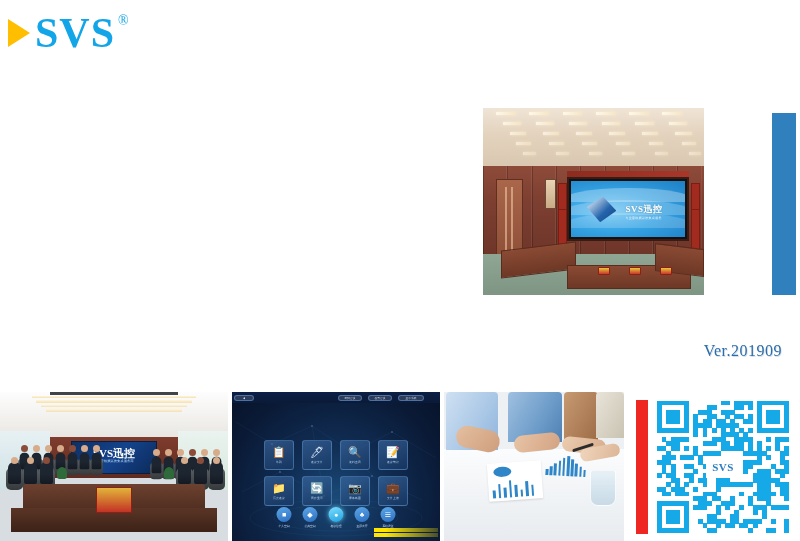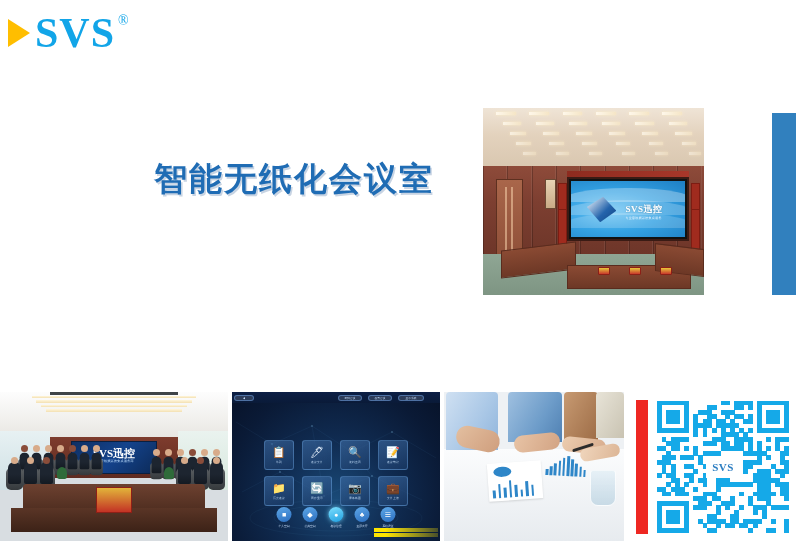--- a/index.html
+++ b/index.html
@@ -280,21 +280,20 @@
 
 <div id="slide">
 
   <div id="logo">
     <div id="logo-tri"></div>
     <div id="logo-text">SVS</div>
     <div id="logo-r">®</div>
   </div>
 
   <div id="title-block">
-    <div class="title-line">智能无纸化会议室</div>
   </div>
 
   <div id="hero">
     <div class="hero-ceiling" id="ceiling">
         <div class="ceil-bar" style="left: 6%; top: 6%; width: 9%; height: 5%; opacity: 0.95;"></div>
         <div class="ceil-bar" style="left: 21%; top: 6%; width: 9%; height: 5%; opacity: 0.95;"></div>
         <div class="ceil-bar" style="left: 36%; top: 6%; width: 9%; height: 5%; opacity: 0.95;"></div>
         <div class="ceil-bar" style="left: 51%; top: 6%; width: 9%; height: 5%; opacity: 0.95;"></div>
         <div class="ceil-bar" style="left: 66%; top: 6%; width: 9%; height: 5%; opacity: 0.95;"></div>
         <div class="ceil-bar" style="left: 81%; top: 6%; width: 9%; height: 5%; opacity: 0.95;"></div>
@@ -356,20 +355,21 @@
     <div class="hero-table" style="left:38%;top:84%;width:56%;height:13%;"></div>
     <div class="hero-table" style="left:78%;top:74%;width:22%;height:15%;transform:skewY(7deg);"></div>
     <div class="flower" style="left:52%;top:85%;"></div>
     <div class="flower" style="left:66%;top:85%;"></div>
     <div class="flower" style="left:80%;top:85%;"></div>
   </div>
 
   <div id="blue-bar"></div>
 
   <div id="company">
+    <div id="version">Ver.201909</div>
   </div>
 
   <div id="strip">
 
     <div class="strip-panel" id="panel-room">
       <div class="p1-ceiling" id="p1ceil">
           <div class="p1-coffer" style="left: 14%; top: 8%; width: 72%; height: 5%;"></div>
           <div class="p1-coffer" style="left: 16%; top: 17%; width: 68%; height: 5%;"></div>
           <div class="p1-coffer" style="left: 18%; top: 26%; width: 64%; height: 5%;"></div>
           <div class="p1-coffer" style="left: 20%; top: 35%; width: 60%; height: 5%;"></div>

